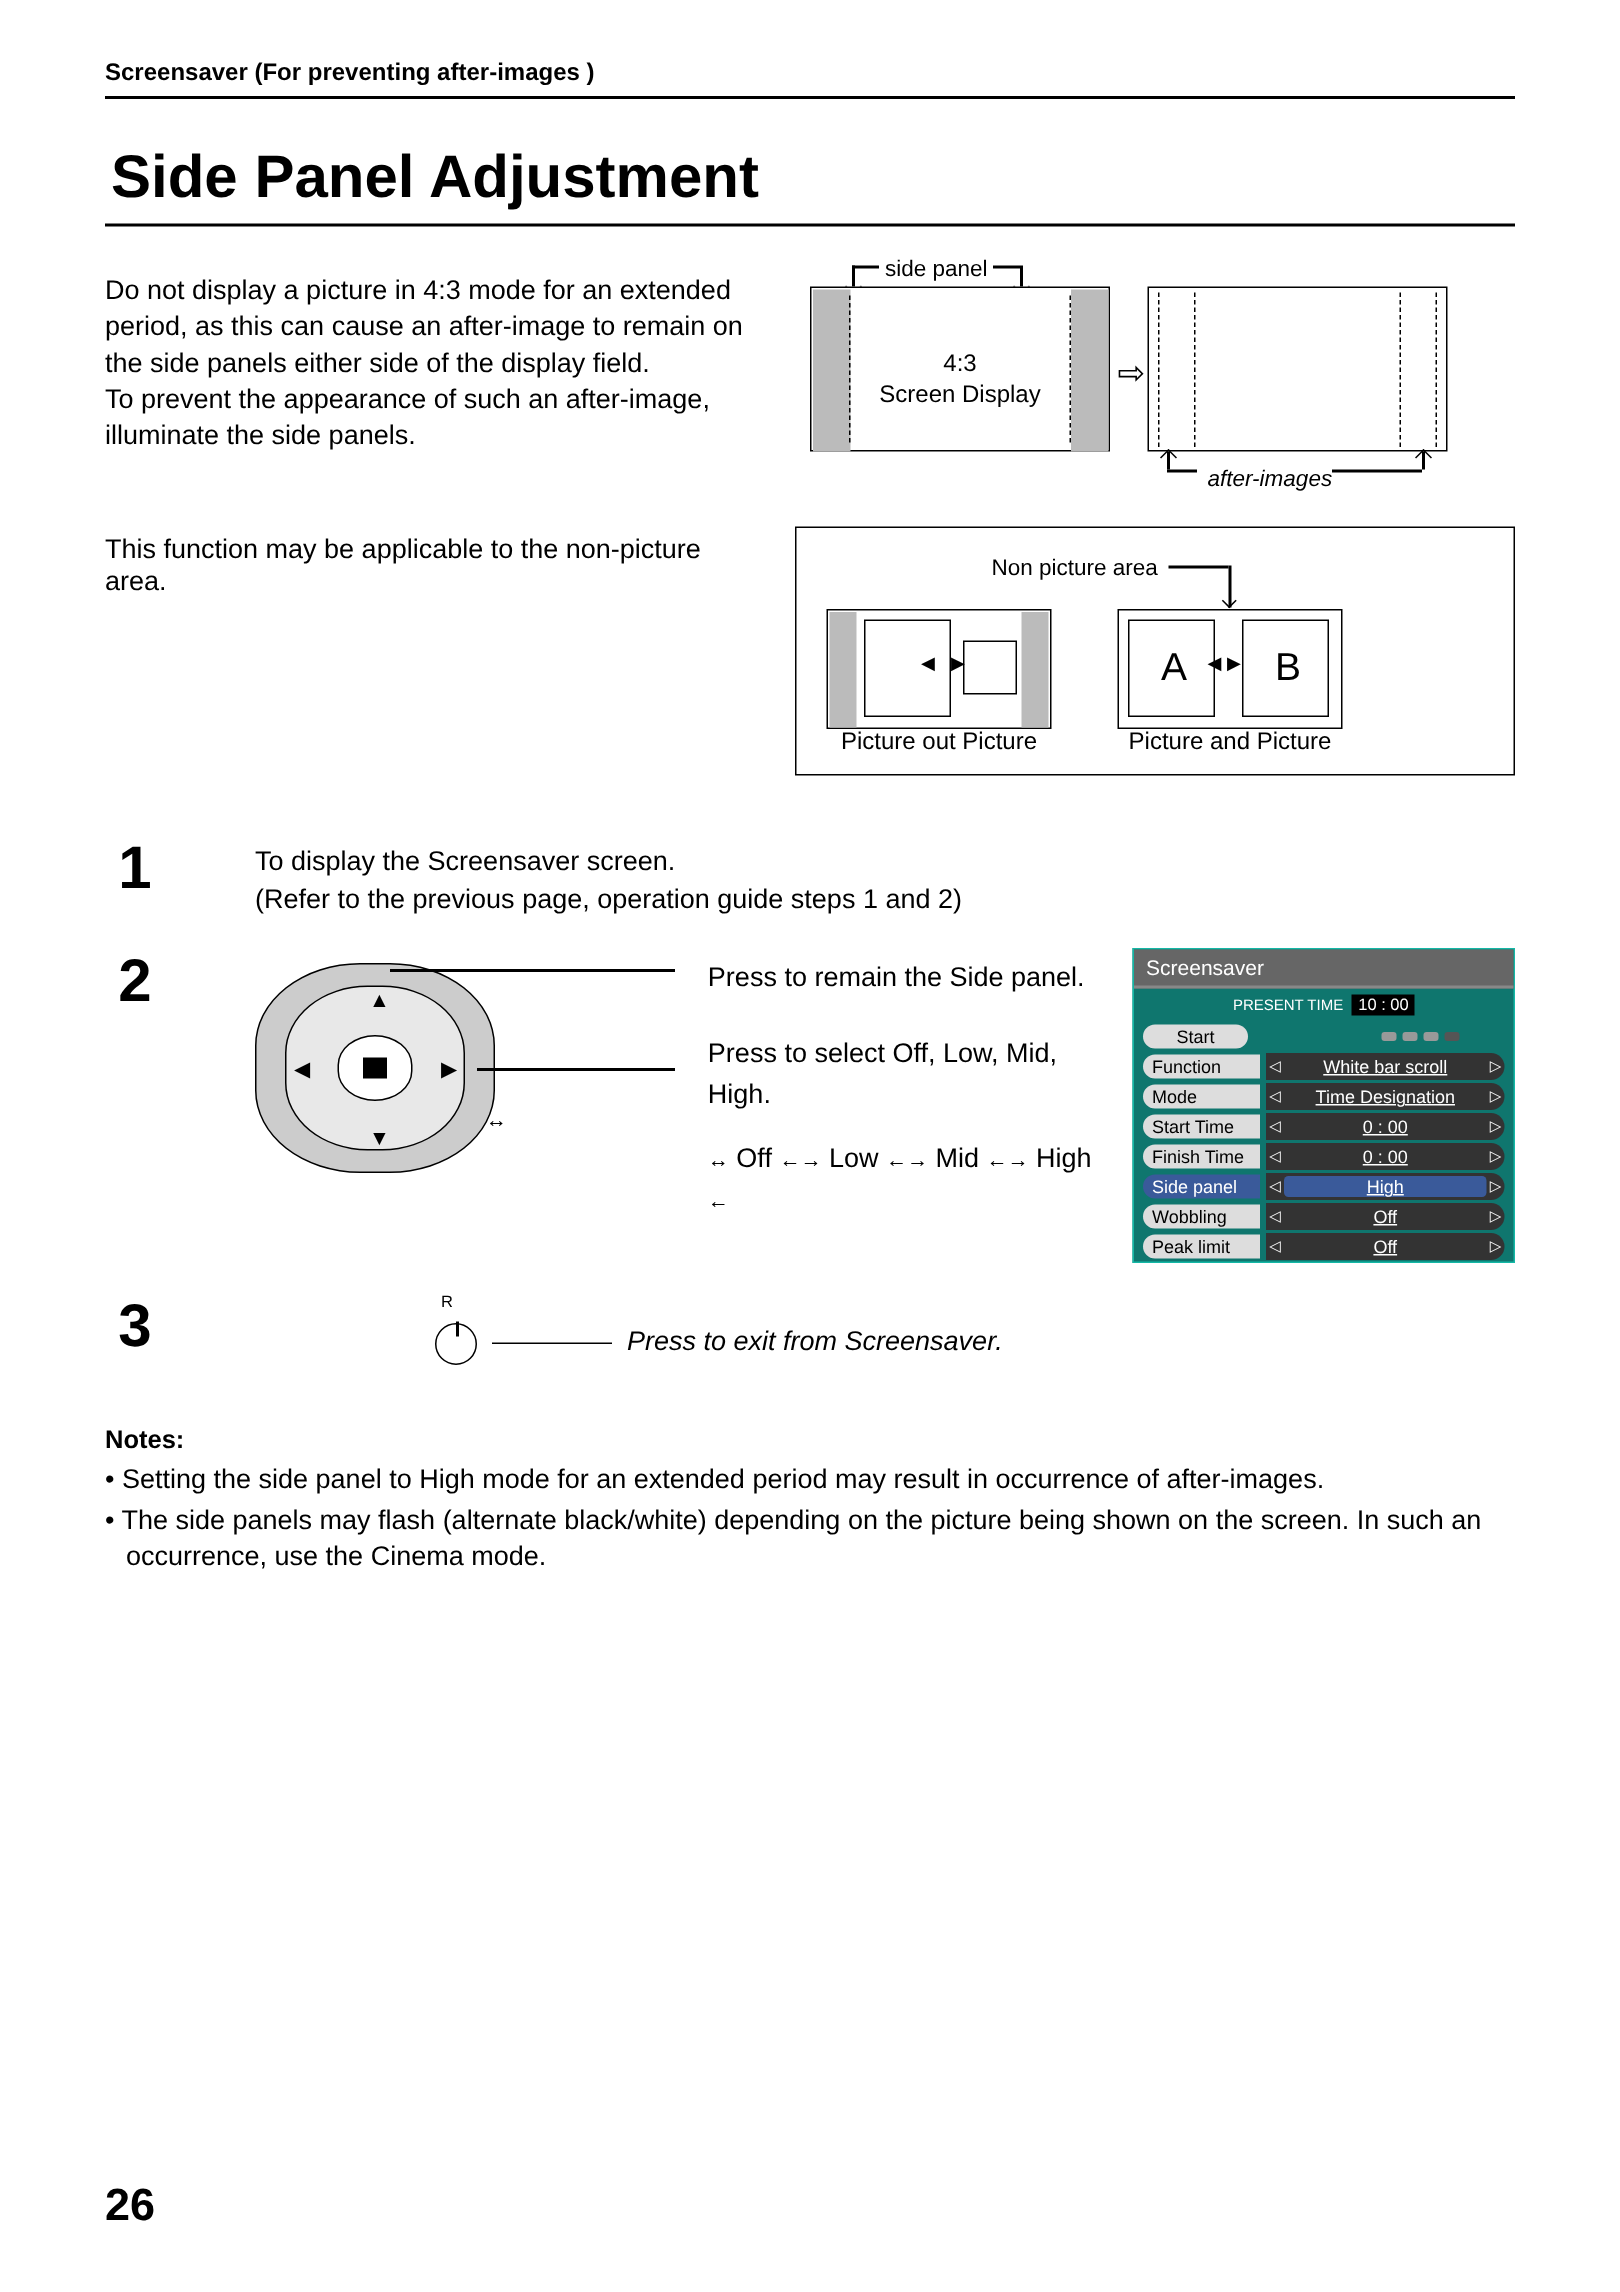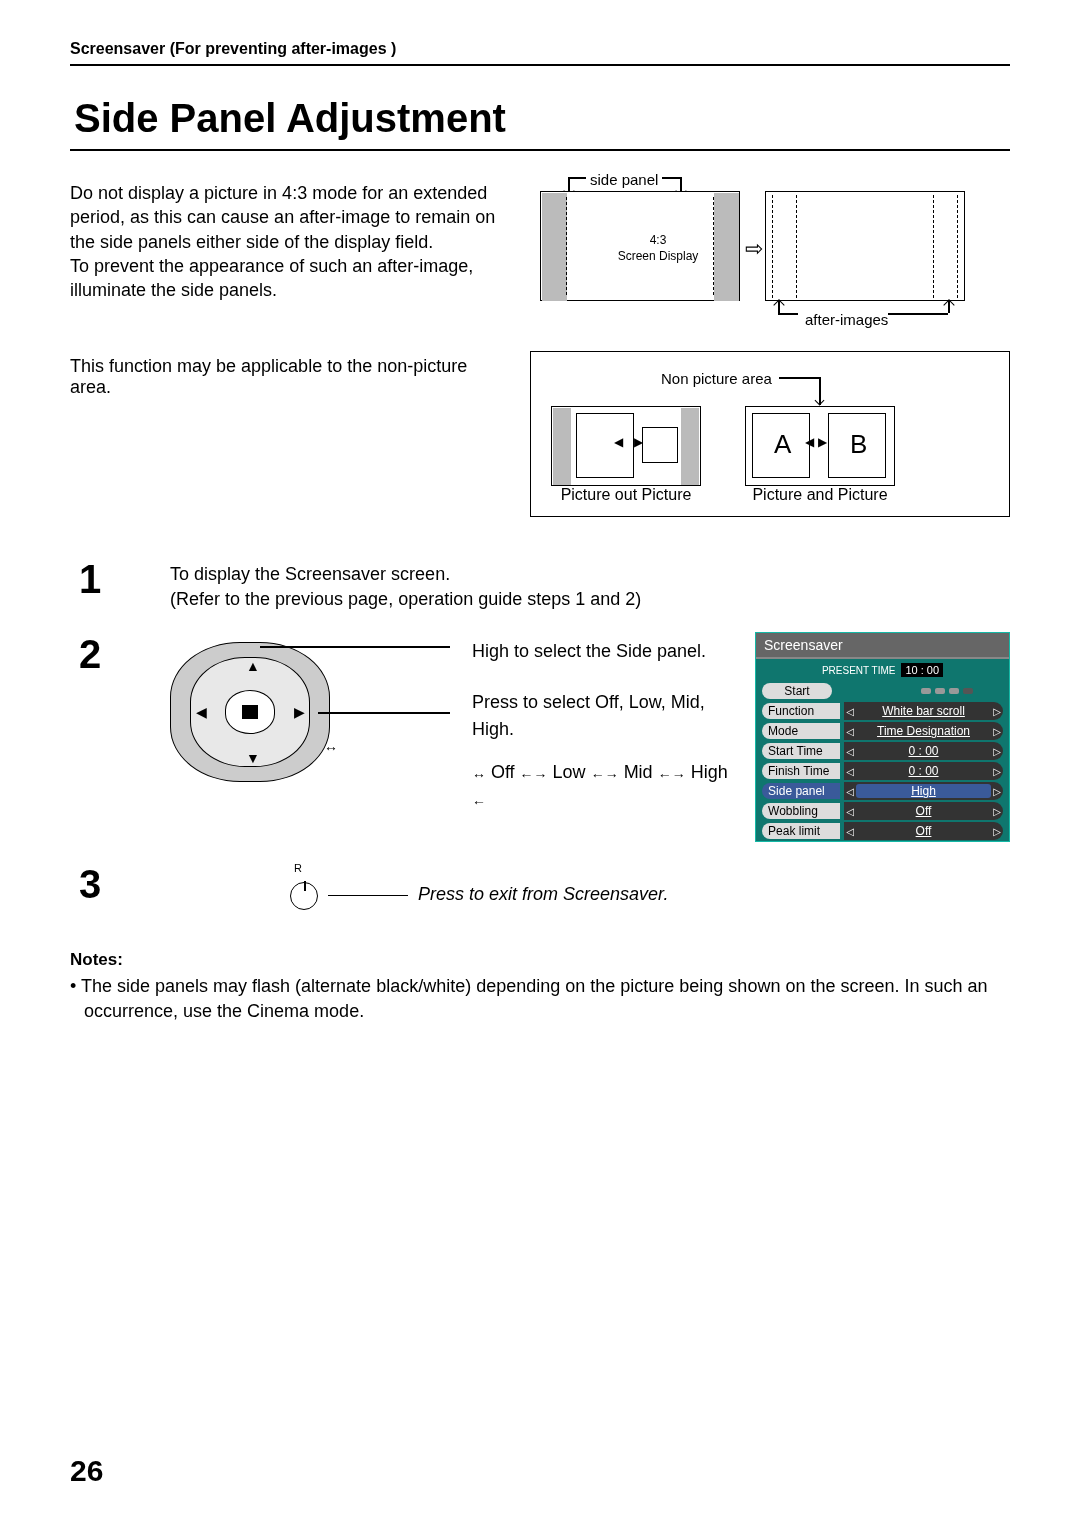--- a/index.html
+++ b/index.html
@@ -58,23 +58,23 @@
   .d1-side { width: 25px; height: 108px; background: #bbb; position: absolute; top:0.5px; }
   .d1-side.l1 { left:0.5px; }
   .d1-side.l2 { right:0.5px; }
   .d1-dashed { width: 25px; height: 103px; border-left:1.5px dashed #000; border-right:1.5px dashed #000; position:absolute; top:3px; }
   .d1-dashed.l1 { left:6px; }
   .d1-dashed.l2 { right:6px; }
   .d1-label-sp { position:absolute; font-size:15px; left:60px; top:-10px; }
   .d1-arrow-down { position:absolute; width:8px; height:8px; border-left:1.5px solid #000; border-bottom:1.5px solid #000; transform:rotate(-45deg);}
   .d1-line-h { position:absolute; height:1.5px; background:#000;}
   .d1-line-v { position:absolute; width:1.5px; background:#000;}
-  .d1-text43 { position:absolute; font-size:12px; text-align:center; width:120px; left:68px; top:52px; line-height:1.3;}
+  .d1-text43 { position:absolute; font-size:16px; text-align:center; width:120px; left:50px; top:52px; line-height:1.3;}
   .d1-bigarrow { position:absolute; left:215px; top:55px; font-size:22px; }
-  .d1-ai { position:absolute; font-size:15px; left:275px; top:130px;}
+  .d1-ai { position:absolute; font-size:15px; left:275px; top:130px;font-style:italic;}
 
   .row2 {
     display:flex; gap:20px; margin-top:18px;
   }
   .row2-text { width:440px; font-size:18px; padding-top:5px;}
   .diagram2 {
     flex:1;
     border:1.5px solid #000;
     padding:20px 20px 12px 20px;
     position:relative;
@@ -258,21 +258,21 @@
           <div class="remote-arrow" style="left:124px; top:62px;">▶</div>
 
           <div style="position:absolute; left:84px; top:0px; width:1.5px; height:-0px;"></div>
         </div>
         <div style="flex:0 0 120px; position:relative;">
           <div class="leader" style="position:absolute; left:-78px; top:14px; width:190px;"></div>
           <div class="leader" style="position:absolute; left:-20px; top:80px; width:132px;"></div>
           <div style="position:absolute; left:-14px; top:106px; font-size:14px;">↔</div>
         </div>
         <div class="step2-text">
-          <div class="step2-instr1">High to select the Side panel.</div>
+          <div class="step2-instr1">Press to remain the Side panel.</div>
           <div>Press to select Off, Low, Mid, High.</div>
           <div class="step2-cycle">
             <span style="font-size:14px;">↔</span> Off <span style="font-size:14px;">←→</span> Low <span style="font-size:14px;">←→</span> Mid <span style="font-size:14px;">←→</span> High <span style="font-size:14px;">←</span>
           </div>
         </div>
 
         <div class="osd-panel">
           <div class="osd-header">Screensaver</div>
           <div class="osd-top">
             <span>PRESENT TIME</span>
@@ -360,18 +360,19 @@
             </div>
         </div>
         <div class="step3-line leader"></div>
         <div class="step3-text" style="margin-left:0;font-style:italic;">Press to exit from Screensaver.</div>
       </div>
     </div>
   </div>
 
   <div class="notes">
     <div class="notes-h">Notes:</div>
+    <div class="notes-li">• Setting the side panel to High mode for an extended period may result in occurrence of after-images.</div>
     <div class="notes-li">• The side panels may flash (alternate black/white) depending on the picture being shown on the screen. In such an occurrence, use the Cinema mode.</div>
   </div>
 
 </div>
 
 <div class="page-num">26</div>
 
 </body></html>

